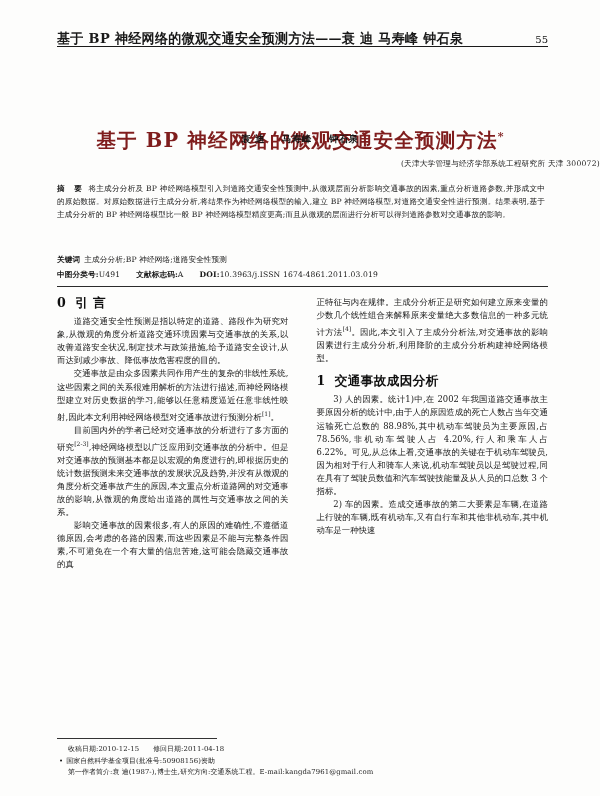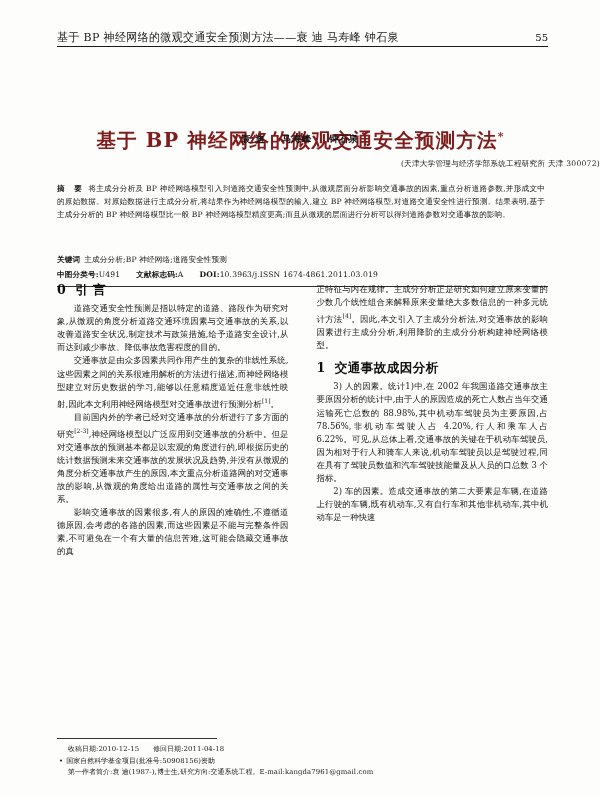--- a/index.html
+++ b/index.html
@@ -27,22 +27,22 @@
     position: absolute;
     top: 30px;
     left: 57px;
     right: 52px;
     height: 14px;
     display: flex;
     align-items: baseline;
     justify-content: space-between;
   }
   .runhead-text {
-    font-size: 11px;
-    font-weight: normal;
+    font-size: 13px;
+    font-weight: bold;
     letter-spacing: 0.35px;
     color: #191919;
     white-space: nowrap;
     transform: scaleY(1.05);
   }
   .runhead-page {
     font-size: 10px;
     font-family: "DejaVu Serif", serif;
     color: #141414;
   }
@@ -135,21 +135,21 @@
     top: 286px;
     left: 57px;
     right: 52px;
     height: 0.7px;
     background: #2b2b2b;
   }
 
   
   .cols {
     position: absolute;
-    top: 283px;
+    top: 296px;
     left: 57px;
     width: 491px;
     height: 420px;
     display: flex;
     gap: 28px;
   }
   .col {
     width: 236px;
     font-size: 8.4px;
     line-height: 13.1px;

